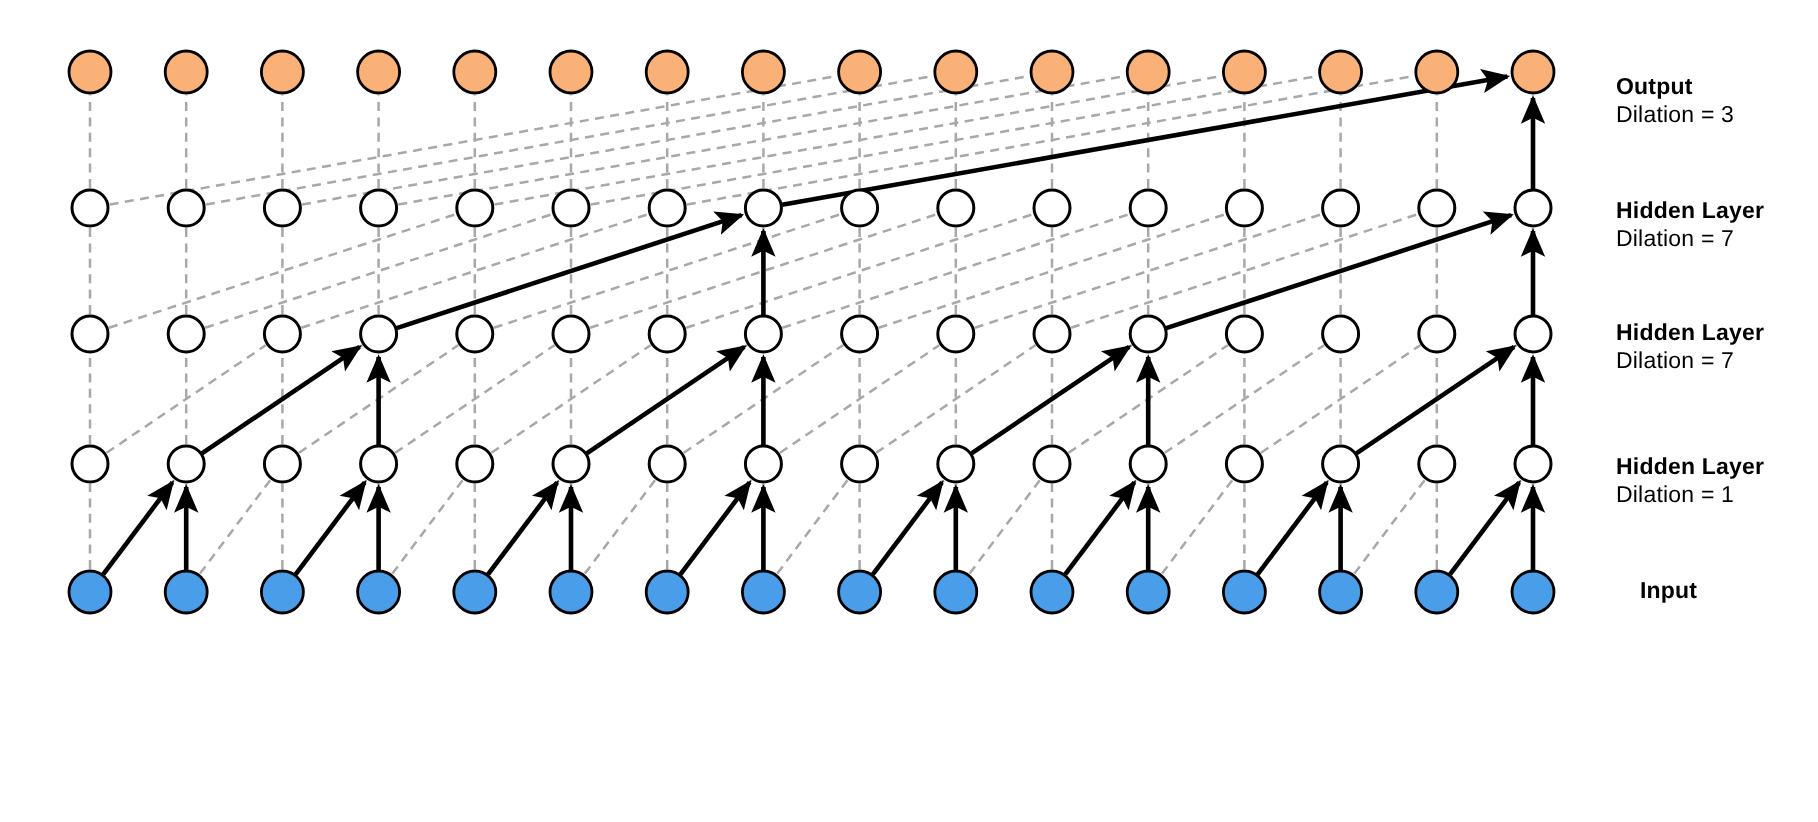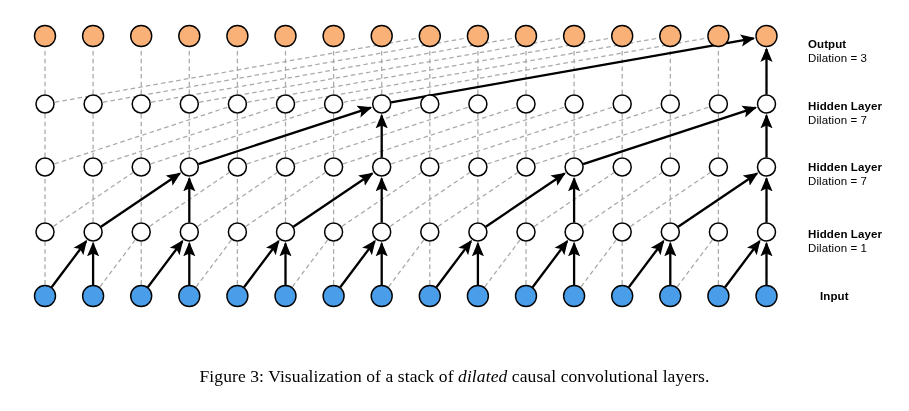--- a/index.html
+++ b/index.html
@@ -303,15 +303,14 @@
       </div>
       <div class="layer-label" style="left: 808px; top: 228px;">
         <span class="ll-title">Hidden Layer</span>
         <span class="ll-sub">Dilation = 1</span>
       </div>
       <div class="layer-label" style="left: 820px; top: 290px;">
         <span class="ll-title">Input</span>
       </div>
     </div>
 
-  <div id="caption"><span>Figure 3: Visualization of a stack of </span><span class="cap-em">dilated</span><span> causal convolutional layers.</span></div>
 
 </div>
 
 </body></html>

